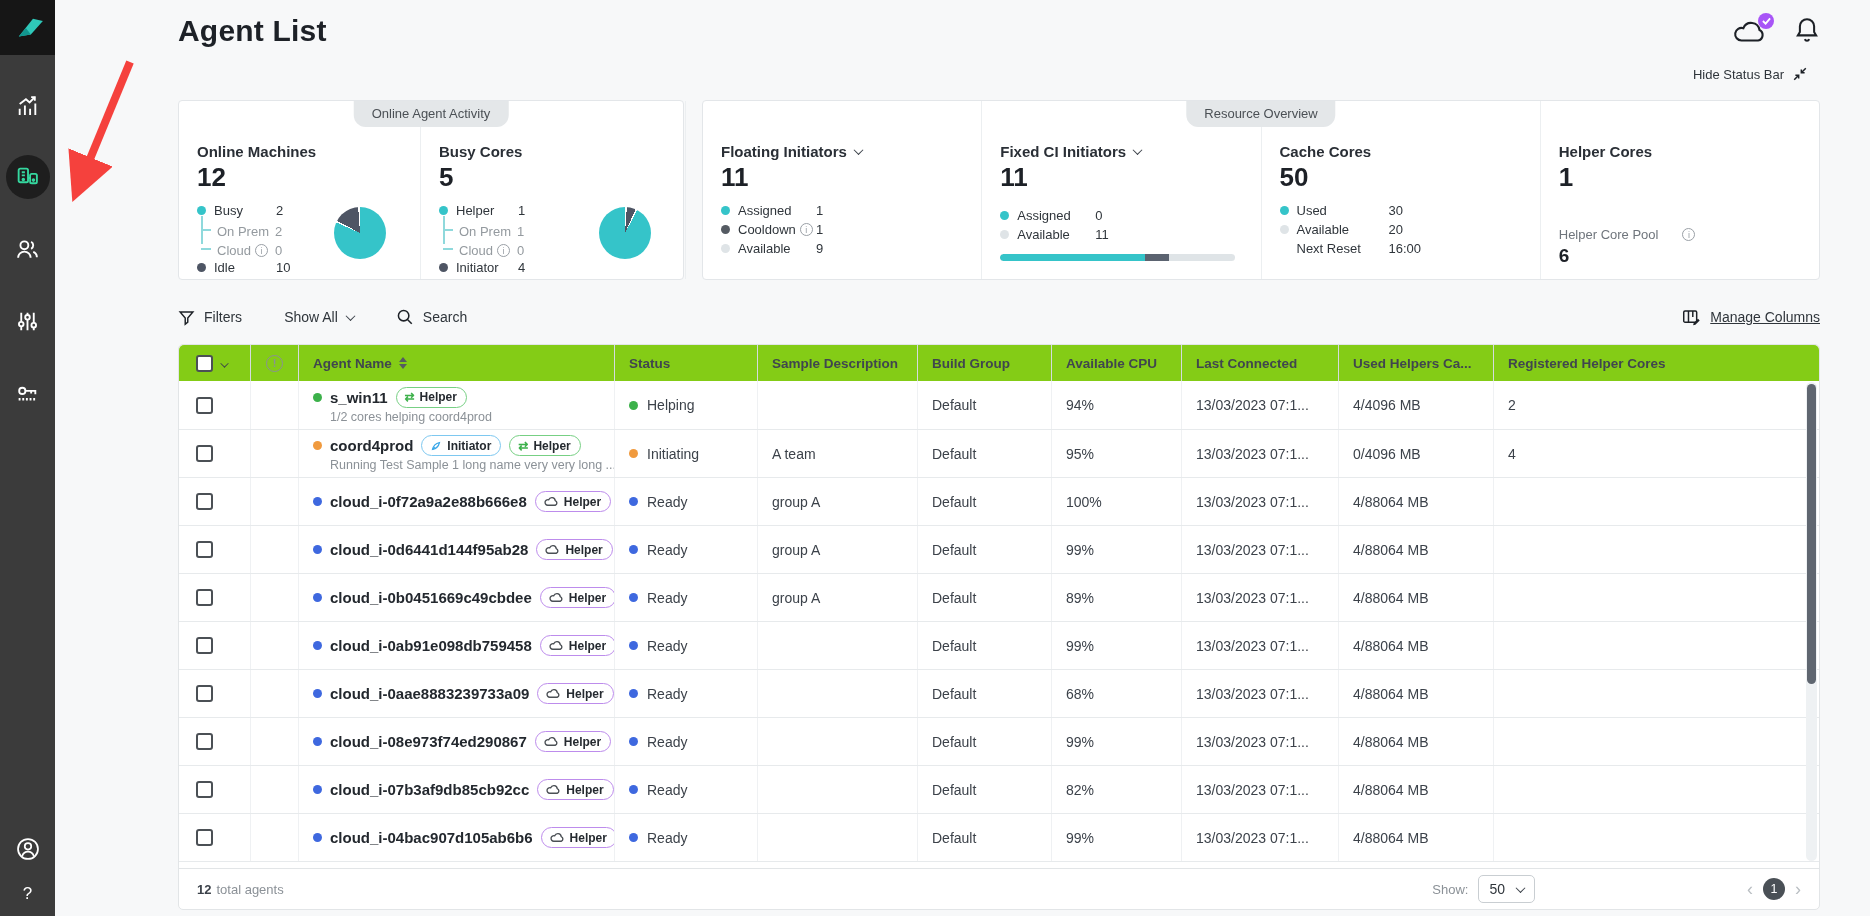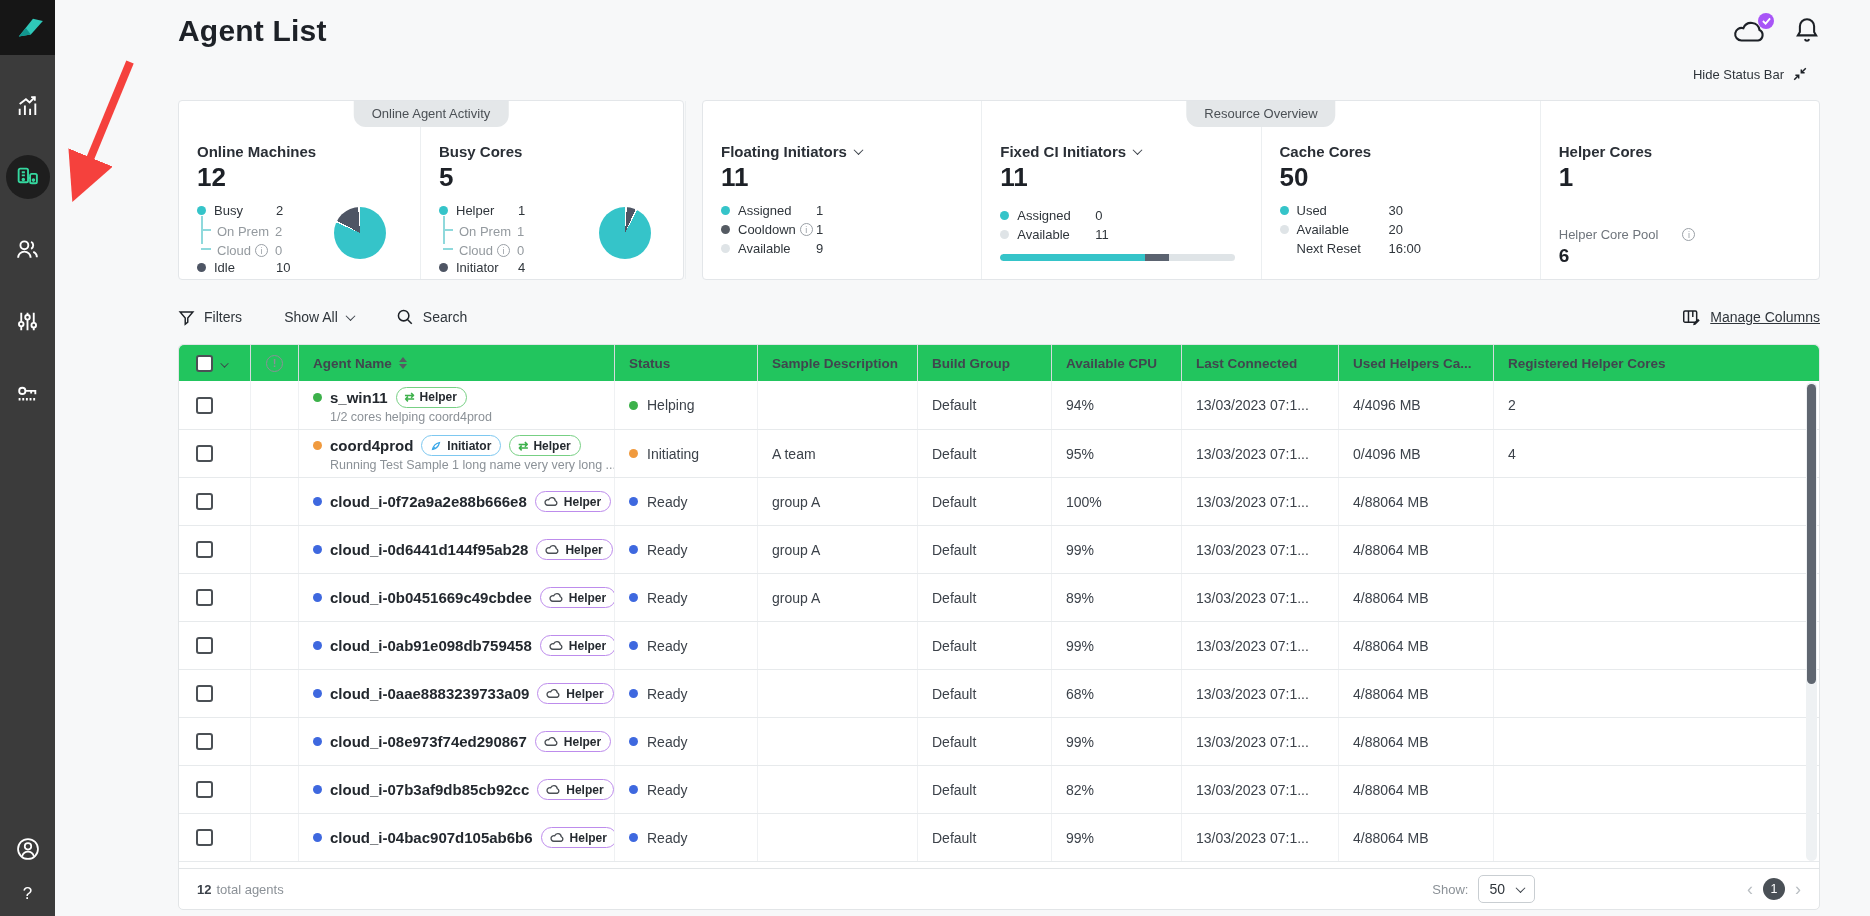--- a/index.html
+++ b/index.html
@@ -62,21 +62,21 @@
 
   
   .toolbar { display:flex; align-items:center; margin:22px 0 0; height:30px; font-size:14px; color:#2f353b; }
   .tool-item { display:flex; align-items:center; gap:9px; cursor:pointer; }
   .toolbar .gap { width:42px; }
   .manage-cols { margin-left:auto; display:flex; align-items:center; gap:9px; cursor:pointer;text-decoration:underline; }
 
   
   .table-card { position:relative; margin-top:12px; background:#fff; border:1px solid #e2e5e7; border-radius:5px; }
   .tgrid { display:grid; grid-template-columns:72px 48px 316px 143px 160px 134px 130px 157px 155px 1fr; }
-  .thead { background:#22c55e; height:36px; border-radius:5px 5px 0 0; font-size:13.5px; font-weight:700; color:#40464e; }
+  .thead { background:#84cc16; height:36px; border-radius:5px 5px 0 0; font-size:13.5px; font-weight:700; color:#40464e; }
   .th { display:flex; align-items:center; padding:0 14px; border-right:1px solid #d5dbde; white-space:nowrap; overflow:hidden; }
   .th:last-child { border-right:none; }
   .trow { height:48px; border-top:1px solid #e7eaec; font-size:14px; color:#3c424a; }
   .trow:first-child { border-top:none; }
   .cell { display:flex; align-items:center; padding:0 14px; border-right:1px solid #eff1f3; white-space:nowrap; overflow:hidden; }
   .cell:last-child { border-right:none; }
   .c-check, .th-check { justify-content:flex-start; gap:8px; padding-left:17px; }
   .checkbox { width:17px; height:17px; border:2px solid #4b5055; border-radius:3px; background:#fff; flex:none; cursor:pointer; }
   .c-name { flex-direction:column; align-items:flex-start; justify-content:center; }
   .name-line { display:flex; align-items:center; gap:8px; }

